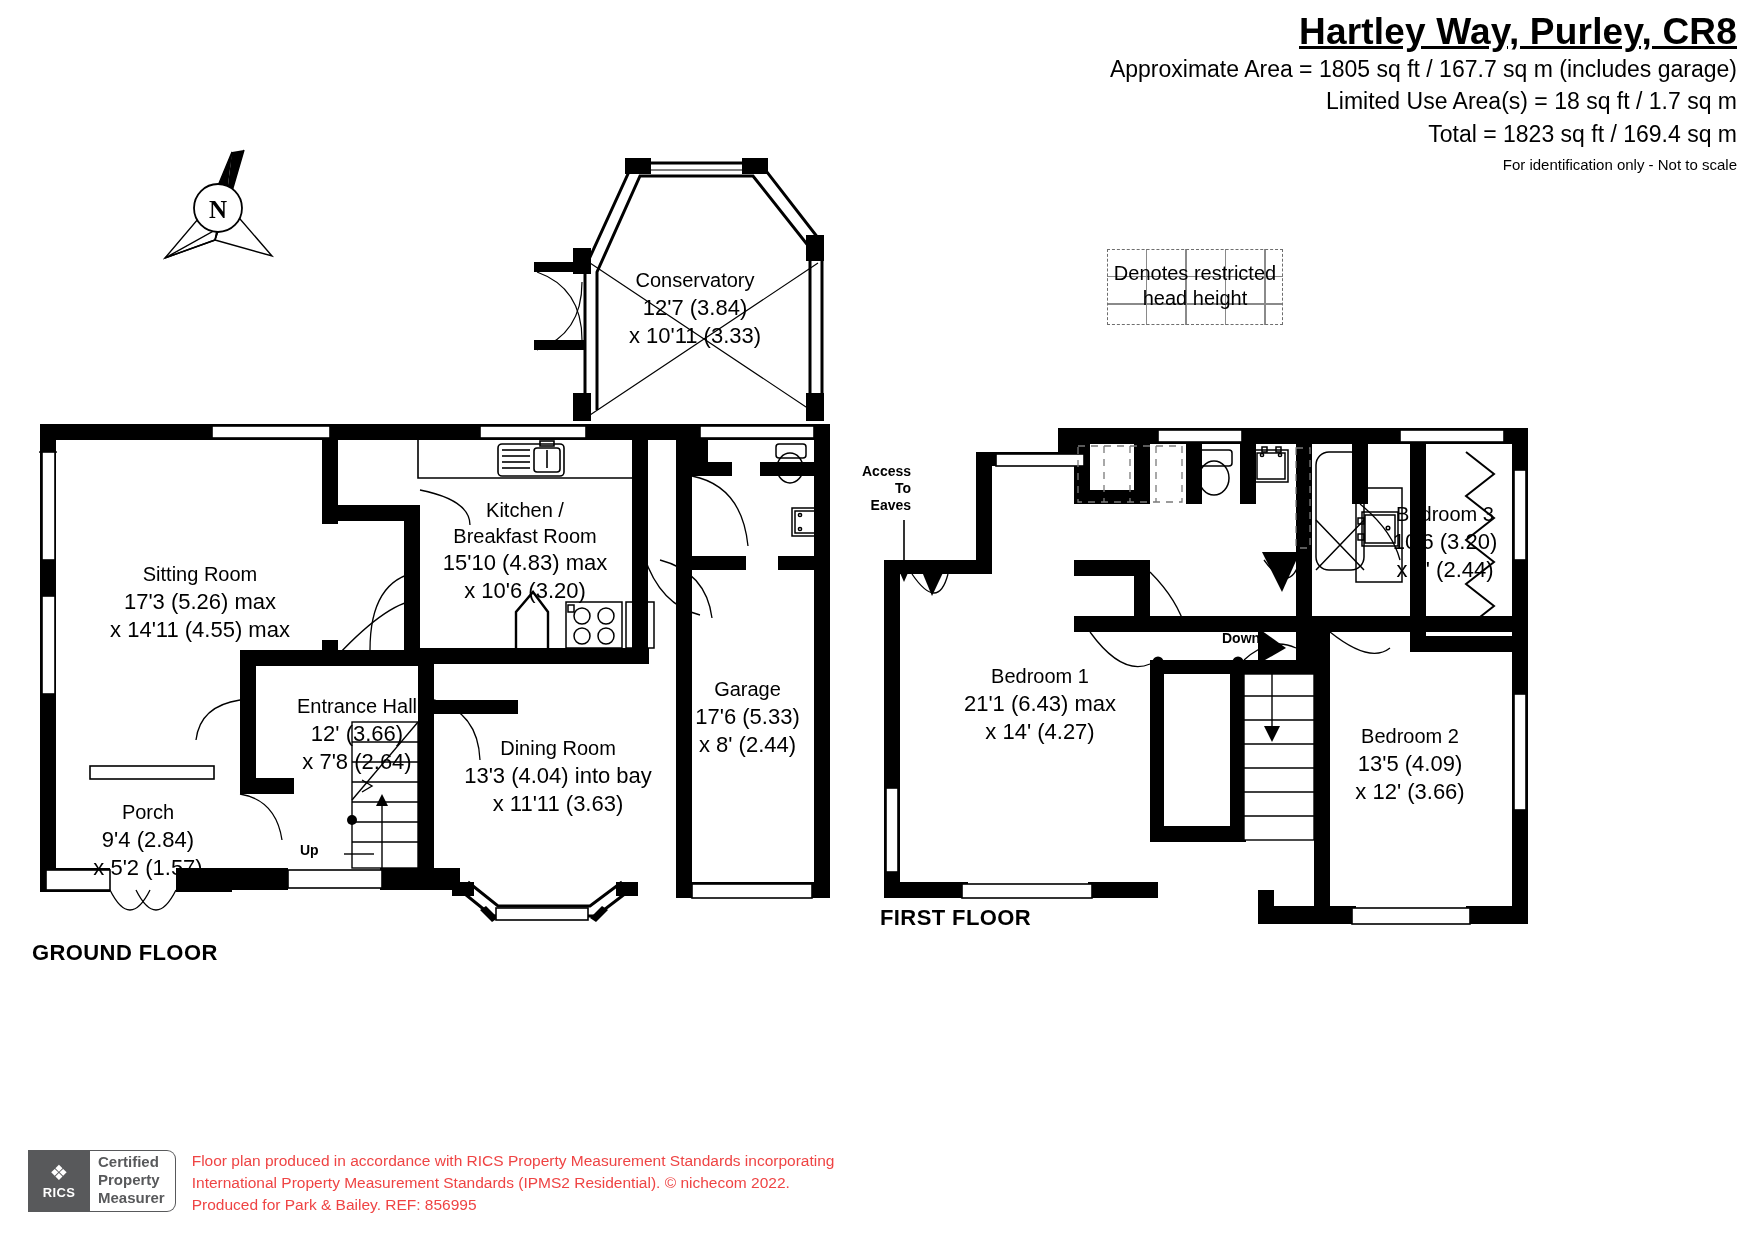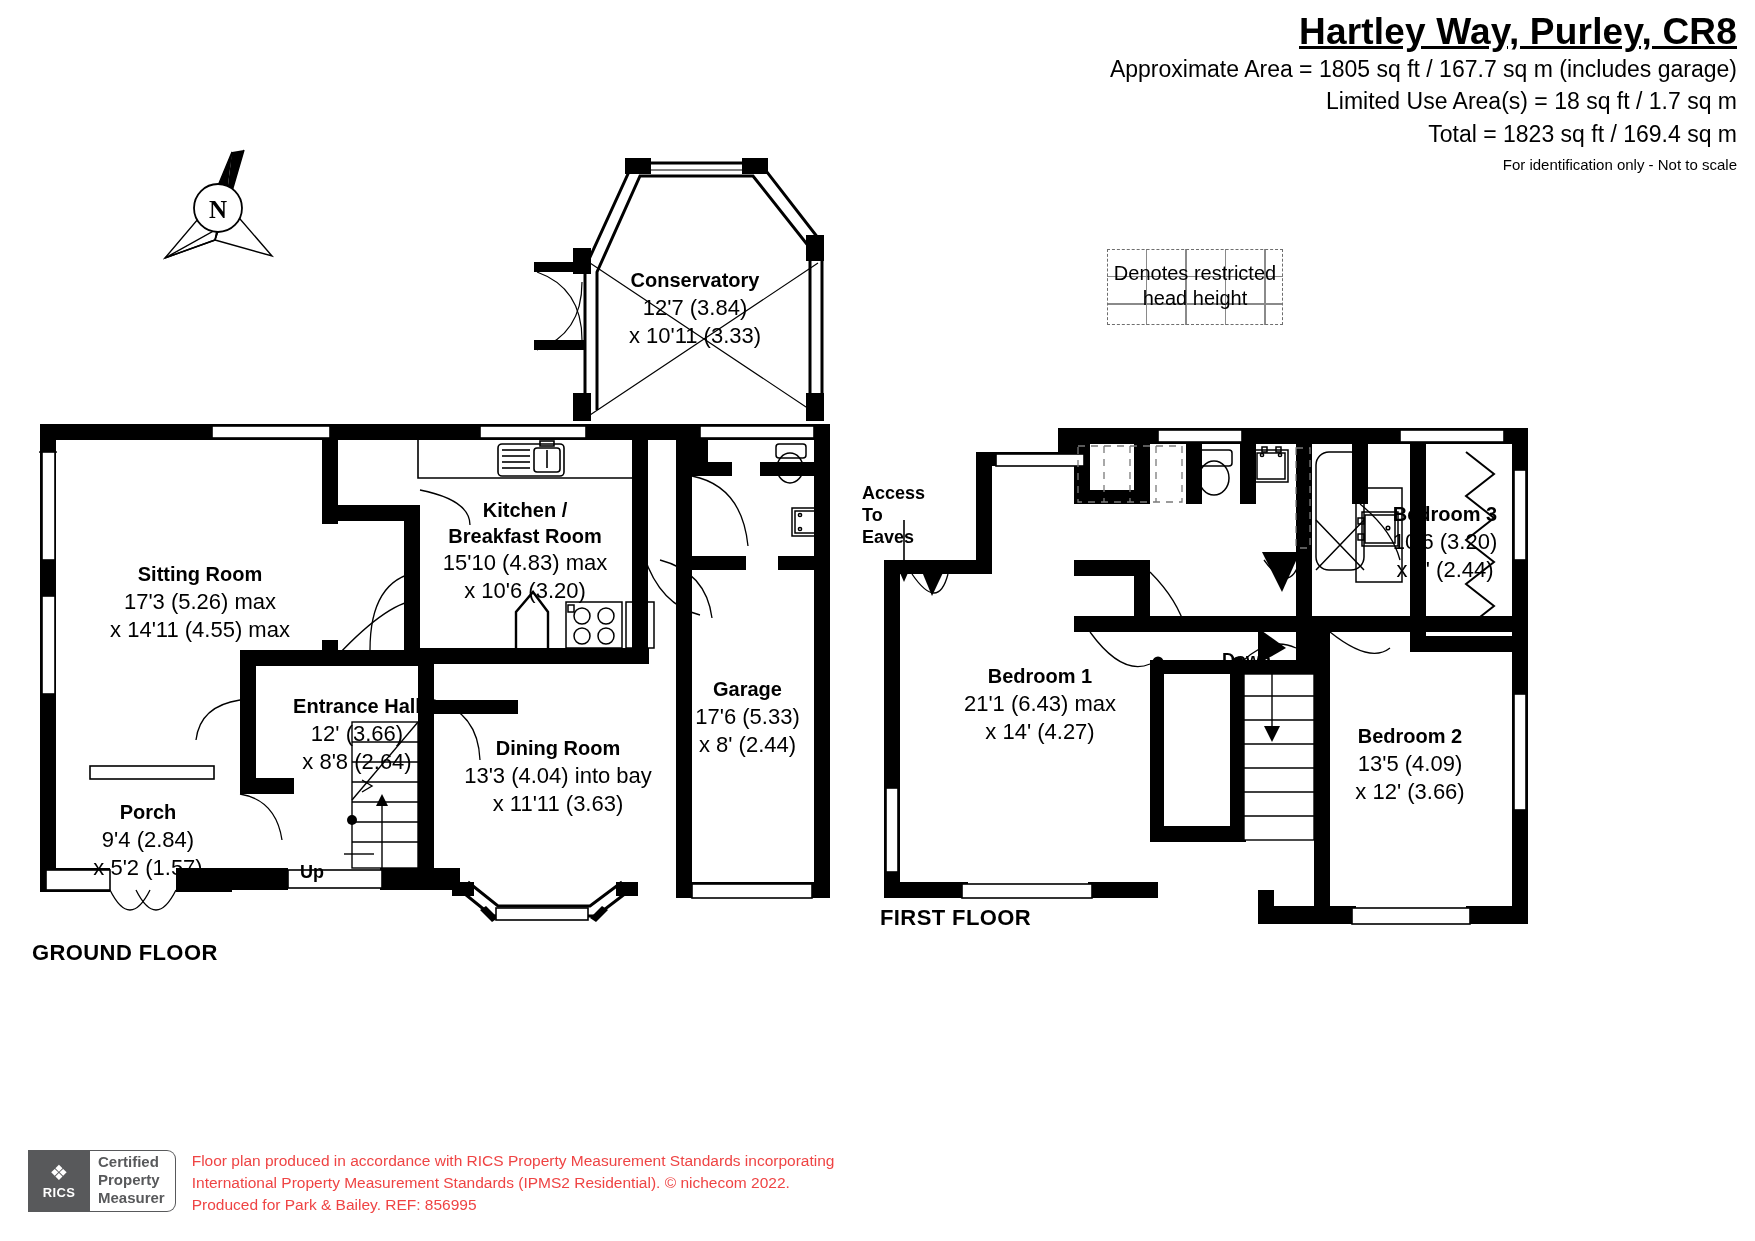--- a/index.html
+++ b/index.html
@@ -13,23 +13,23 @@
   
   #legend{position:absolute;left:1107px;top:249px;width:176px;height:76px;}
   #legend .hatch{position:absolute;inset:0;border:1.4px dashed #6e6e6e;
      background-image:repeating-linear-gradient(to right,transparent 0 38px,#8a8a8a 38px 39.4px),
                       repeating-linear-gradient(to bottom,transparent 0 26px,#8a8a8a 26px 27.4px);}
   #legend .ltxt{position:absolute;left:0;right:0;top:12px;text-align:center;font-size:20px;font-weight:normal;line-height:1.25;}
   
   .floorcap{font-size:22px;font-weight:bold;letter-spacing:.4px;text-align:center;}
   
   .room{position:absolute;text-align:center;white-space:nowrap;line-height:1.28;}
-  .room .nm{font-size:20px;font-weight:bold;}
+  .room .nm{font-size:20px;font-weight:normal;}
   .room .dim{font-size:22px;}
-  .tiny{font-size:18px;font-weight:bold;line-height:1.22;text-align:left;white-space:nowrap;position:absolute;margin-top:20px;}
+  .tiny{font-size:14px;font-weight:bold;line-height:1.22;text-align:right;white-space:nowrap;position:absolute;}
   svg.ov{position:absolute;left:0;top:0;width:1755px;height:1241px;pointer-events:none;}
   
   #footer{position:absolute;left:28px;top:1150px;display:flex;align-items:flex-start;}
   #rics{display:flex;align-items:stretch;height:62px;}
   #rics .blk{width:62px;background:#58595b;display:flex;flex-direction:column;align-items:center;justify-content:center;color:#fff;}
   #rics .blk .mark{font-size:21px;line-height:1;}
   #rics .blk .rt{font-size:13px;font-weight:bold;letter-spacing:.3px;margin-top:2px;}
   #rics .cpm{border:1.6px solid #58595b;border-left:none;border-radius:0 9px 9px 0;padding:1px 10px 3px 8px;
       display:flex;flex-direction:column;justify-content:center;color:#58595b;font-size:15px;font-weight:bold;line-height:1.22;}
   #disclaimer{margin-left:16px;color:#ef4444;font-size:15.5px;line-height:1.42;white-space:nowrap;}
@@ -248,21 +248,21 @@
   <div class="room" style="left:405px;top:498px;width:240px;">
     <div class="nm">Kitchen /</div>
     <div class="nm">Breakfast Room</div>
     <div class="dim">15'10 (4.83) max</div>
     <div class="dim">x 10'6 (3.20)</div>
   </div>
 
   <div class="room" style="left:232px;top:694px;width:250px;">
     <div class="nm">Entrance Hall</div>
     <div class="dim">12' (3.66)</div>
-    <div class="dim">x 8'8 (2.64)</div>
+    <div class="dim">x 7'8 (2.64)</div>
   </div>
 
   <div class="room" style="left:418px;top:736px;width:280px;">
     <div class="nm">Dining Room</div>
     <div class="dim">13'3 (4.04) into bay</div>
     <div class="dim">x 11'11 (3.63)</div>
   </div>
 
   <div class="room" style="left:42px;top:800px;width:212px;">
     <div class="nm">Porch</div>

